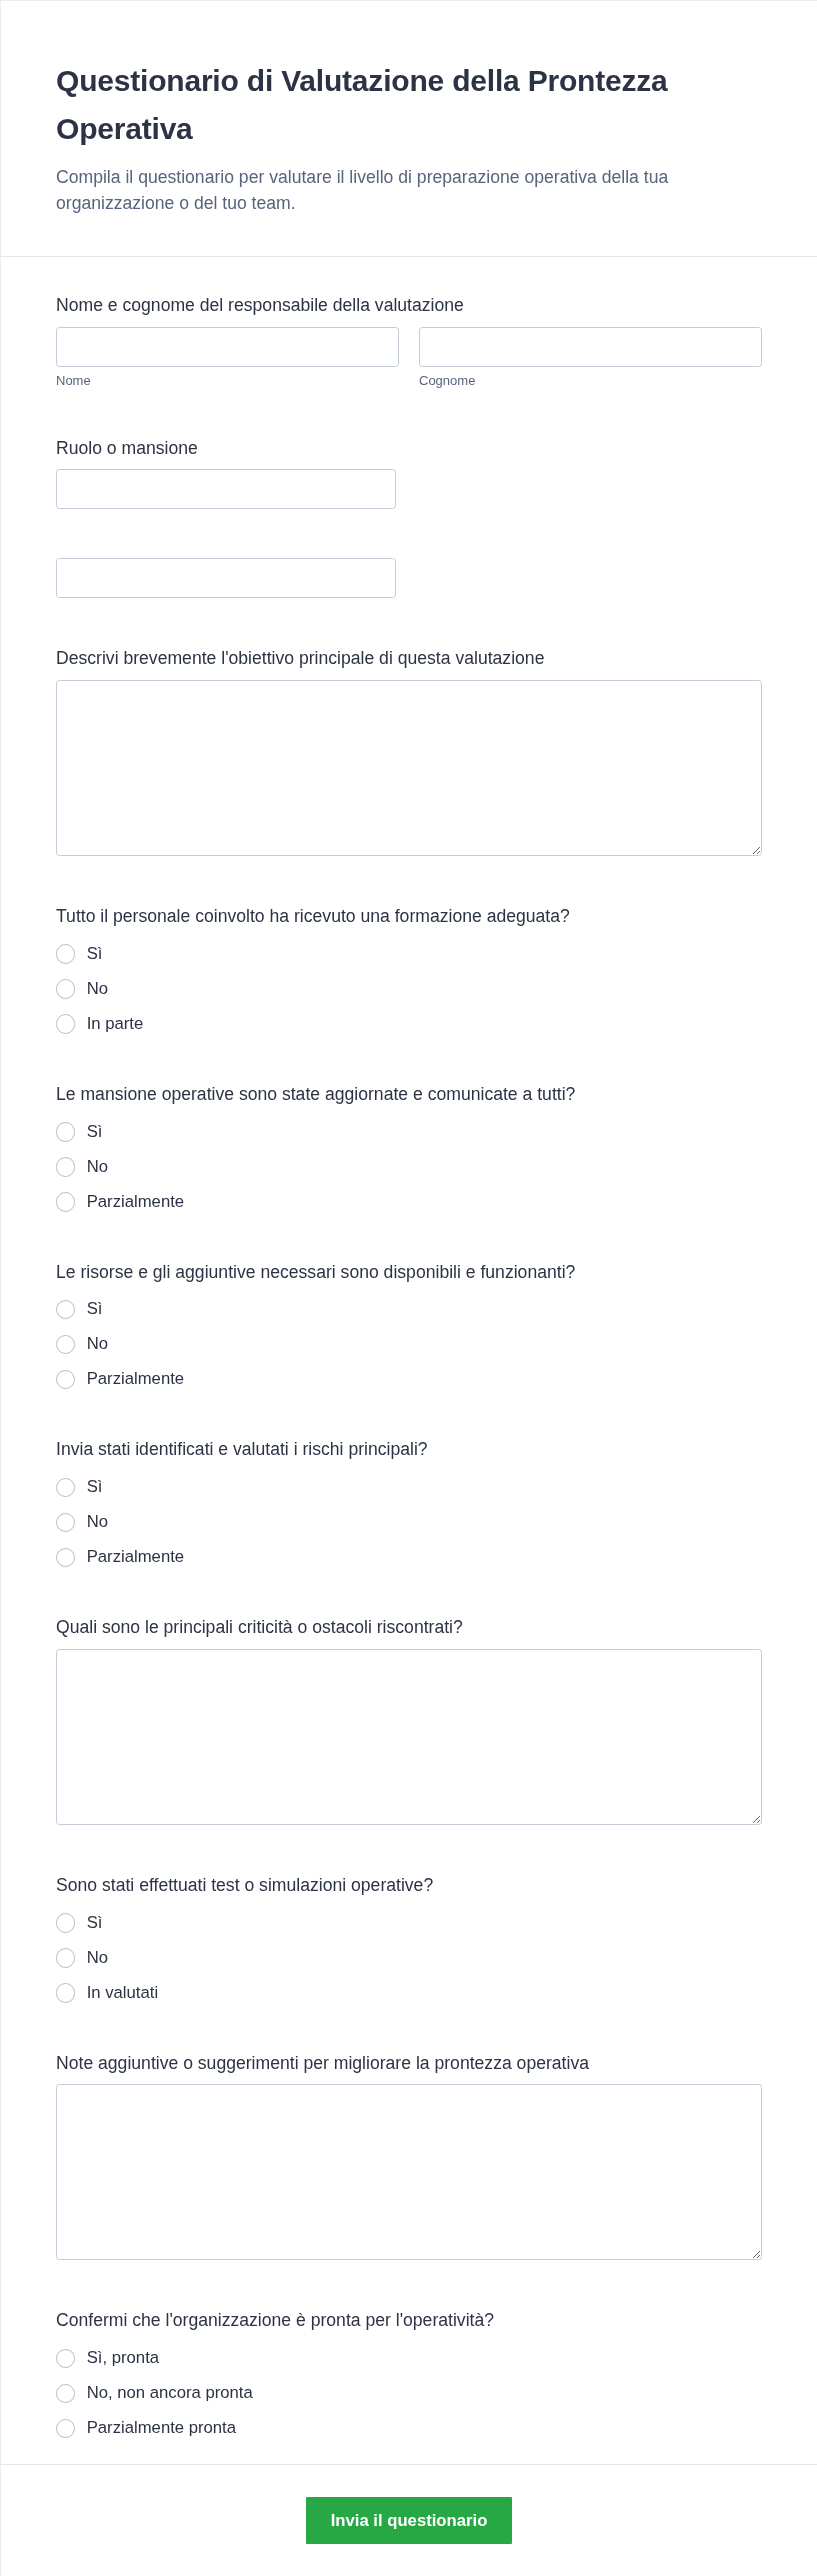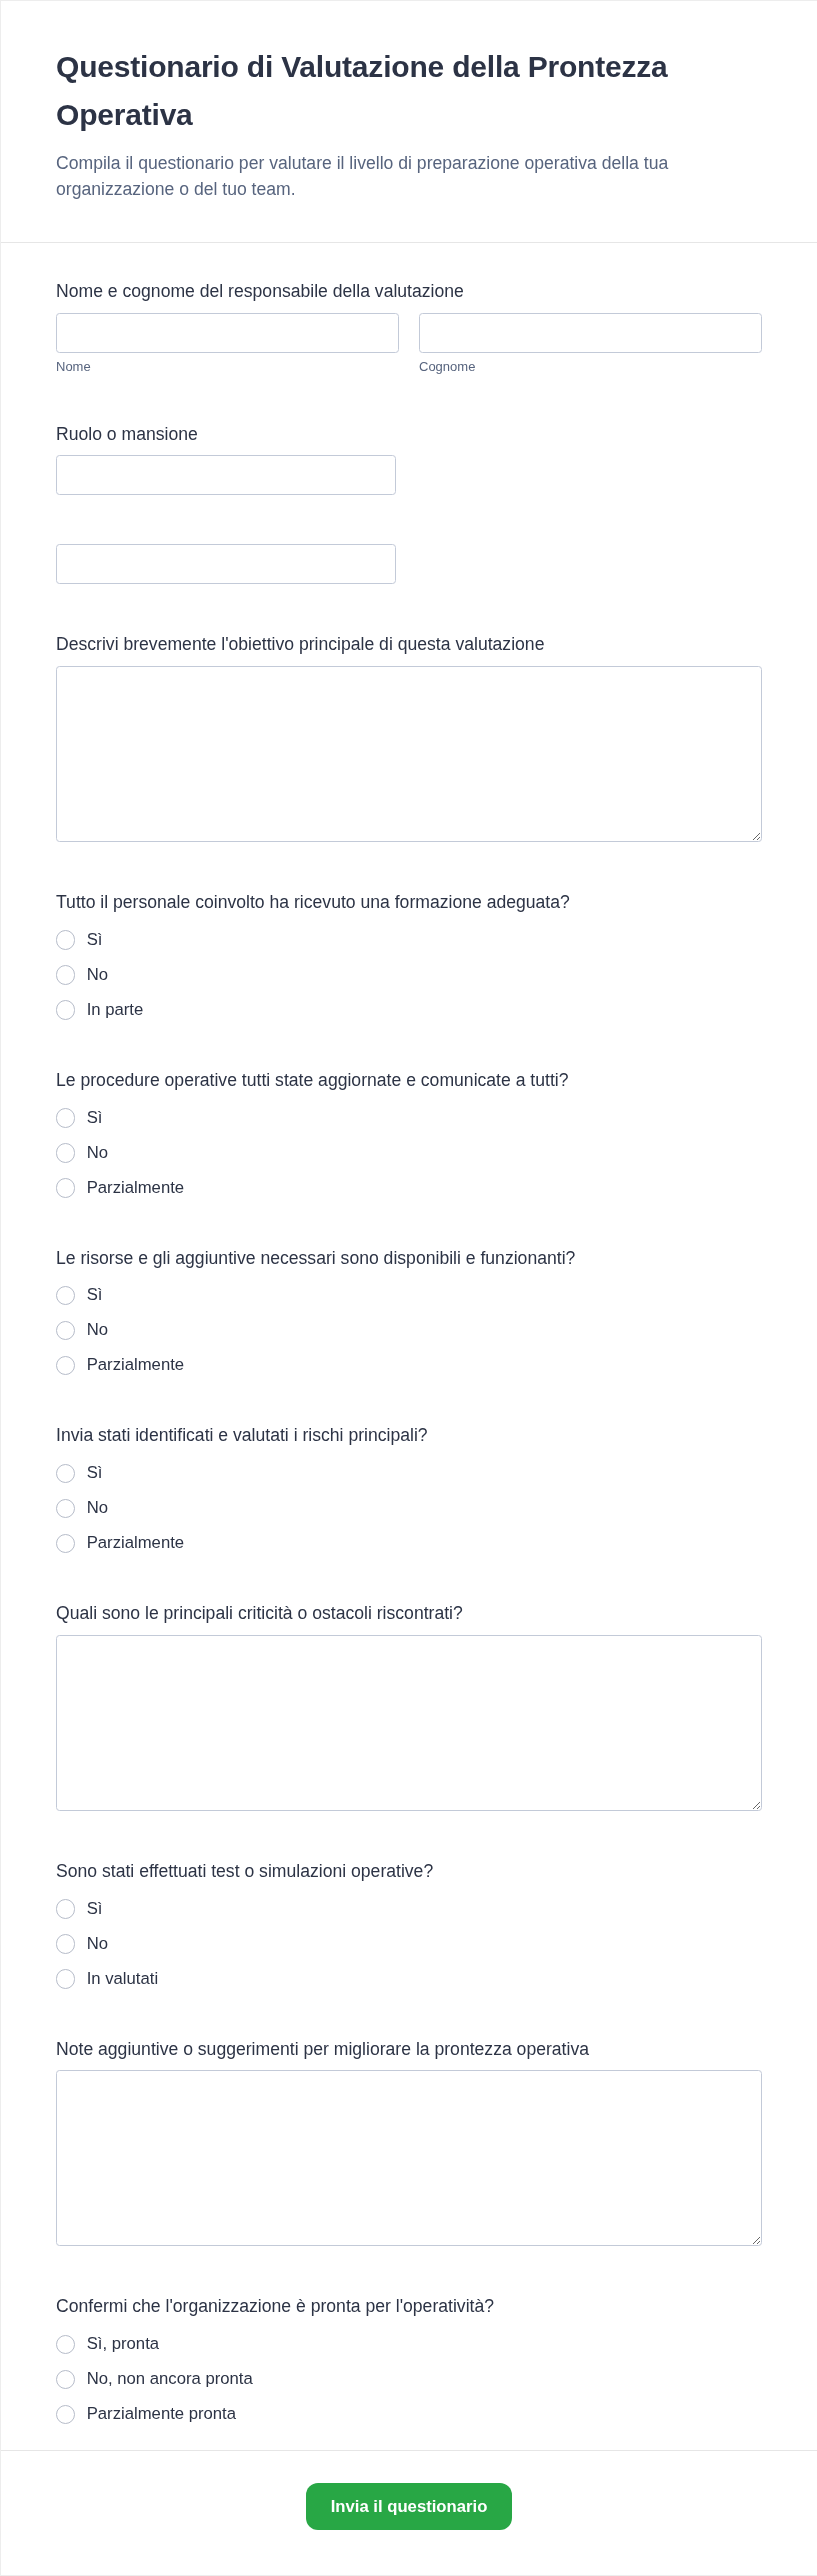--- a/index.html
+++ b/index.html
@@ -9,21 +9,21 @@
     background: #ffffff;
     font-family: "Liberation Sans", "DejaVu Sans", sans-serif;
     color: #2c3345;
   }
   .page {
     width: 818px;
     min-height: 2576px;
     background: #ffffff;
     border: 0.9px solid #ededed;
   }
-  .header { padding: 42px 55px 40px 55px; }
+  .header { padding: 42px 55px 40px 55px; margin-top: 14px; }
   .form-title {
     margin: 0;
     font-size: 30px;
     line-height: 1.6;
     font-weight: 700;
     color: #2c3345;
     letter-spacing: -0.2px;
     max-width: 695px;
   }
   .form-subtitle {
@@ -90,21 +90,21 @@
     border-radius: 50%;
     background: #ffffff;
     flex: 0 0 auto;
   }
   .radio-text { font-size: 16.7px; color: #2c3345; line-height: 21px; }
   .submit-section { padding: 32px 0 40px 0; display: flex; justify-content: center; }
   .submit-button {
     background: #28a745;
     color: #ffffff;
     border: none;
-    border-radius: 12px;
+    border-radius: 1px;
     height: 47px;
     padding: 0 24.6px;
     font-family: inherit;
     font-size: 16.7px;
     font-weight: 600;
     cursor: pointer;
   }
 </style>
 </head>
 <body>
@@ -160,21 +160,21 @@
           <span class="radio-text">No</span>
         </label>
         <label class="radio-option">
           <span class="radio-circle"></span>
           <span class="radio-text">In parte</span>
         </label>
       </div>
     </div>
 
     <div class="question">
-      <div class="q-label">Le procedure operative tutti state aggiornate e comunicate a tutti?</div>
+      <div class="q-label">Le mansione operative sono state aggiornate e comunicate a tutti?</div>
       <div class="radio-group">
         <label class="radio-option">
           <span class="radio-circle"></span>
           <span class="radio-text">Sì</span>
         </label>
         <label class="radio-option">
           <span class="radio-circle"></span>
           <span class="radio-text">No</span>
         </label>
         <label class="radio-option">

